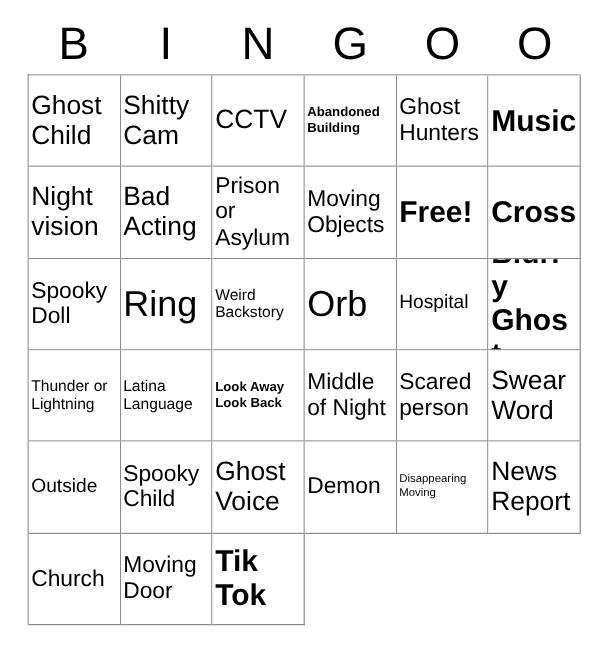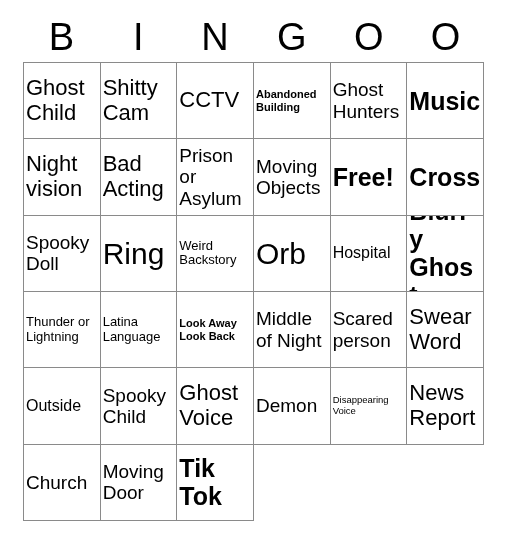--- a/index.html
+++ b/index.html
@@ -174,21 +174,21 @@
       <div class="cell fs-m">
         <span>Spooky Child</span>
       </div>
       <div class="cell fs-l">
         <span>Ghost Voice</span>
       </div>
       <div class="cell fs-m">
         <span>Demon</span>
       </div>
       <div class="cell fs-tiny">
-        <span>Disappearing Voice</span>
+        <span>Disappearing Moving</span>
       </div>
       <div class="cell fs-l">
         <span>News Report</span>
       </div>
       <div class="cell fs-m">
         <span>Church</span>
       </div>
       <div class="cell fs-m">
         <span>Moving Door</span>
       </div>

